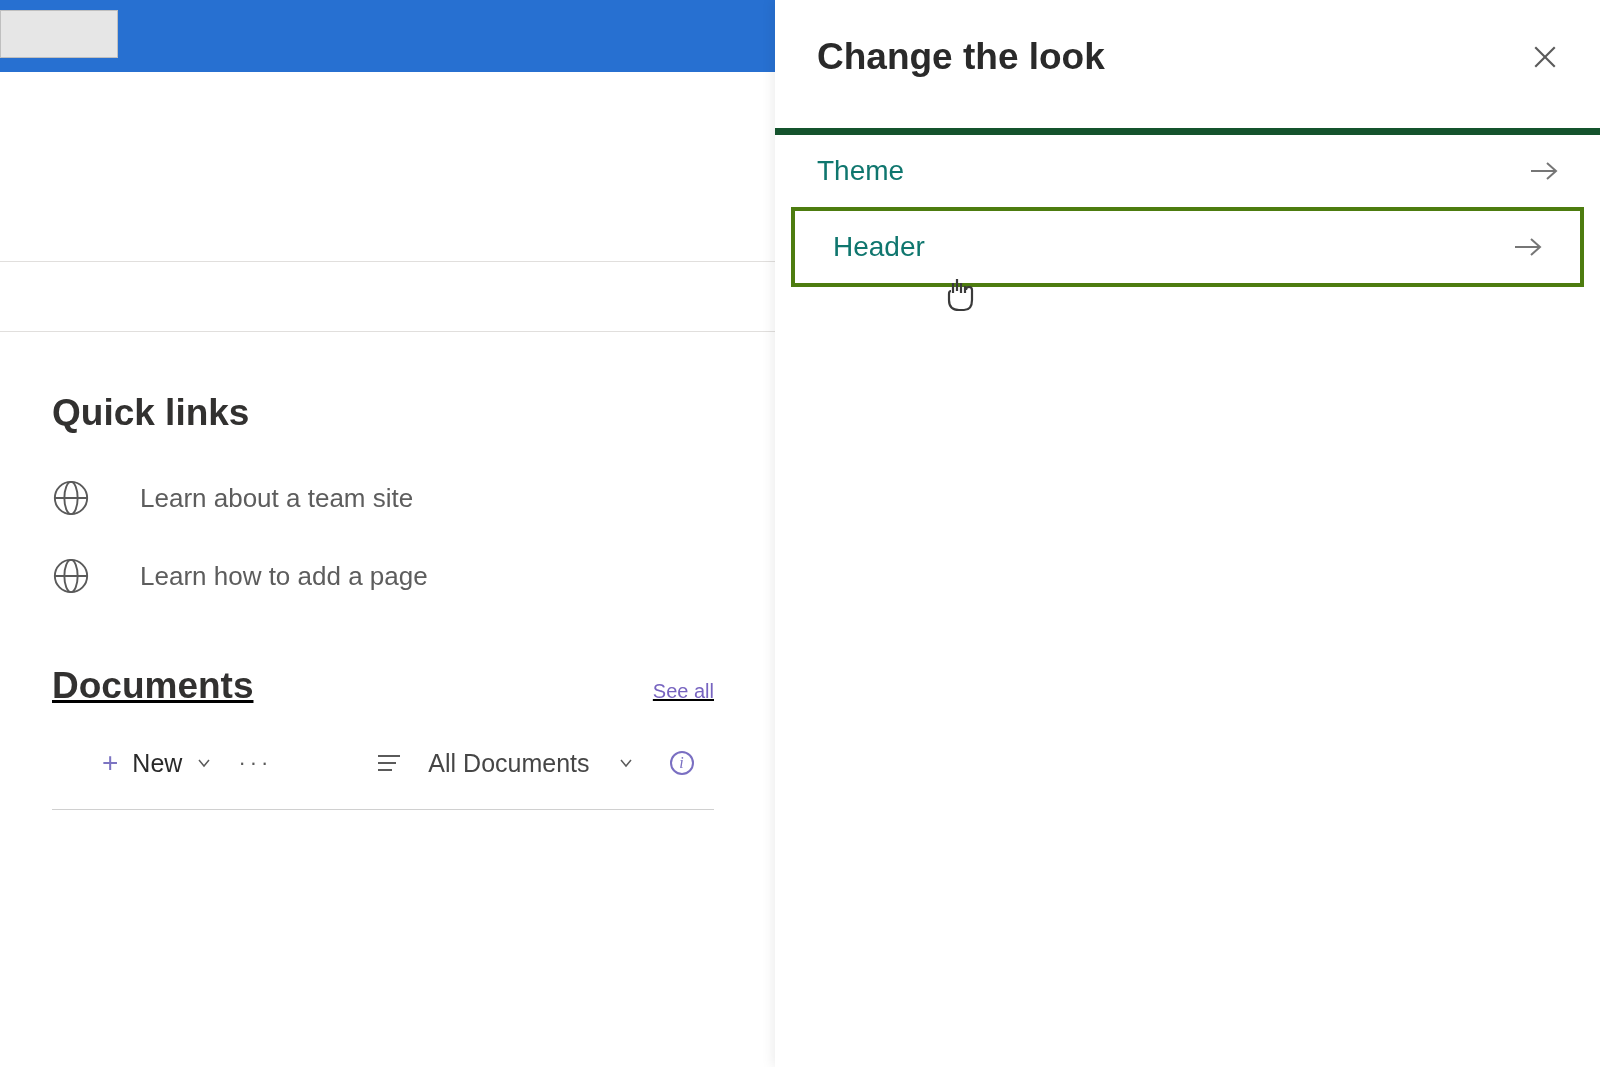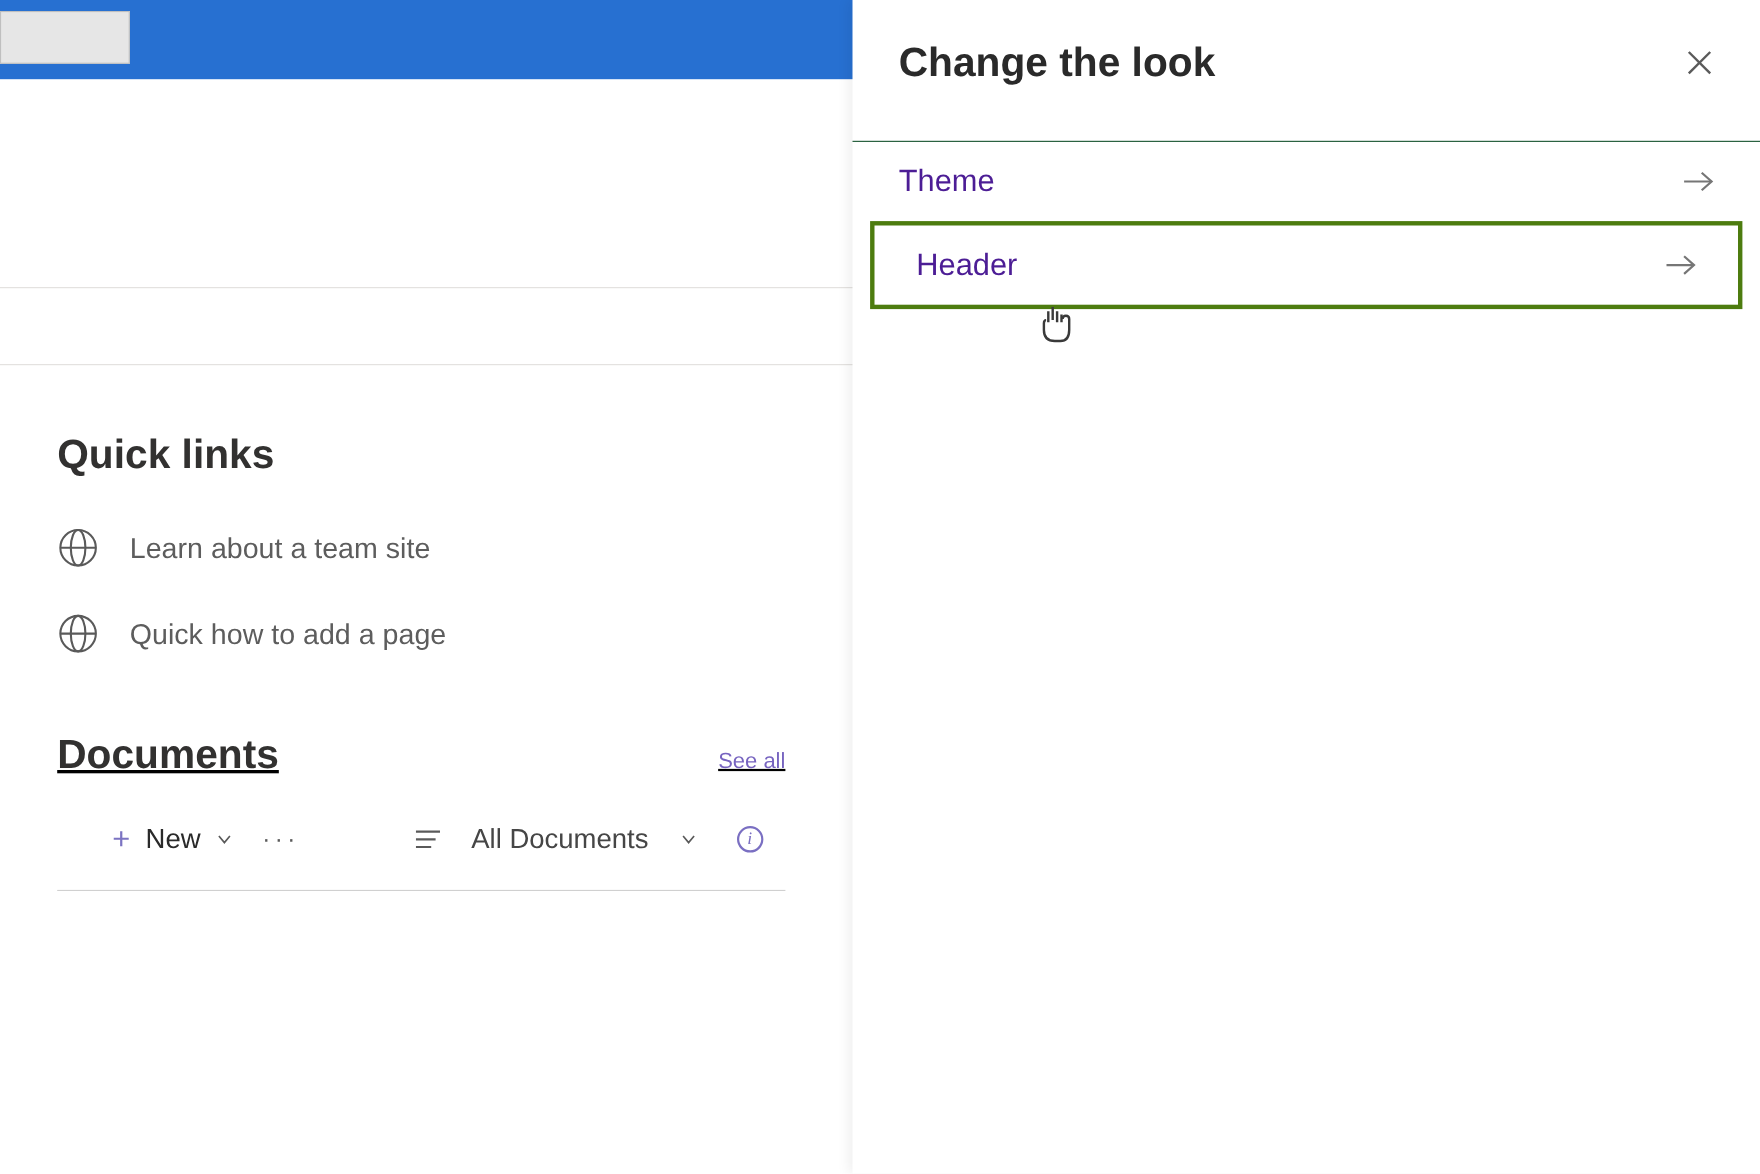--- a/index.html
+++ b/index.html
@@ -53,20 +53,21 @@
     margin-bottom: 40px;
   }
   .globe-icon {
     width: 38px;
     height: 38px;
     color: #5a5a5a;
   }
   .quick-link-label {
     font-size: 26px;
     color: #5d5d5d;
+    margin-left: 22px;
   }
   .documents-header {
     display: flex;
     align-items: baseline;
     justify-content: space-between;
     width: 662px;
     margin-top: 70px;
     text-decoration: underline;
   }
   .see-all {
@@ -137,40 +138,40 @@
     width: 825px;
     height: 100%;
     background: #fff;
     box-shadow: -2px 0 12px rgba(0,0,0,0.08);
   }
   .panel-header {
     display: flex;
     justify-content: space-between;
     align-items: center;
     padding: 36px 42px 50px 42px;
-    border-bottom: 1px solid #14532d;
+    border-bottom: 7px solid #14532d;
   }
   .panel-title {
     font-size: 37px;
     font-weight: 600;
     color: #2a2a2a;
   }
   .close-x {
     width: 26px;
     height: 26px;
     color: #5a5a5a;
   }
   .panel-option {
     display: flex;
     justify-content: space-between;
     align-items: center;
     padding: 0 42px;
     height: 72px;
     font-size: 28px;
-    color: #4c1d95;
+    color: #0f766e;
   }
   .panel-option.highlighted {
     border: 4px solid #4d7c0f;
     height: 80px;
     margin: 0 16px;
     padding: 0 38px;
   }
   .arrow-right {
     width: 28px;
     height: 20px;
@@ -207,21 +208,21 @@
     </svg>
     <span class="quick-link-label">Learn about a team site</span>
   </div>
 
   <div class="quick-link">
     <svg class="globe-icon" viewBox="0 0 40 40" fill="none" stroke="currentColor" stroke-width="2">
       <circle cx="20" cy="20" r="17"></circle>
       <ellipse cx="20" cy="20" rx="7" ry="17"></ellipse>
       <line x1="3" y1="20" x2="37" y2="20"></line>
     </svg>
-    <span class="quick-link-label">Quick how to add a page</span>
+    <span class="quick-link-label">Learn how to add a page</span>
   </div>
 
   <div class="documents-header">
     <h2 class="section-title" style="margin-bottom:0">Documents</h2>
     <a class="see-all">See all</a>
   </div>
 
   <div class="doc-toolbar">
     <div class="new-btn">
       <span class="plus-icon">+</span>

